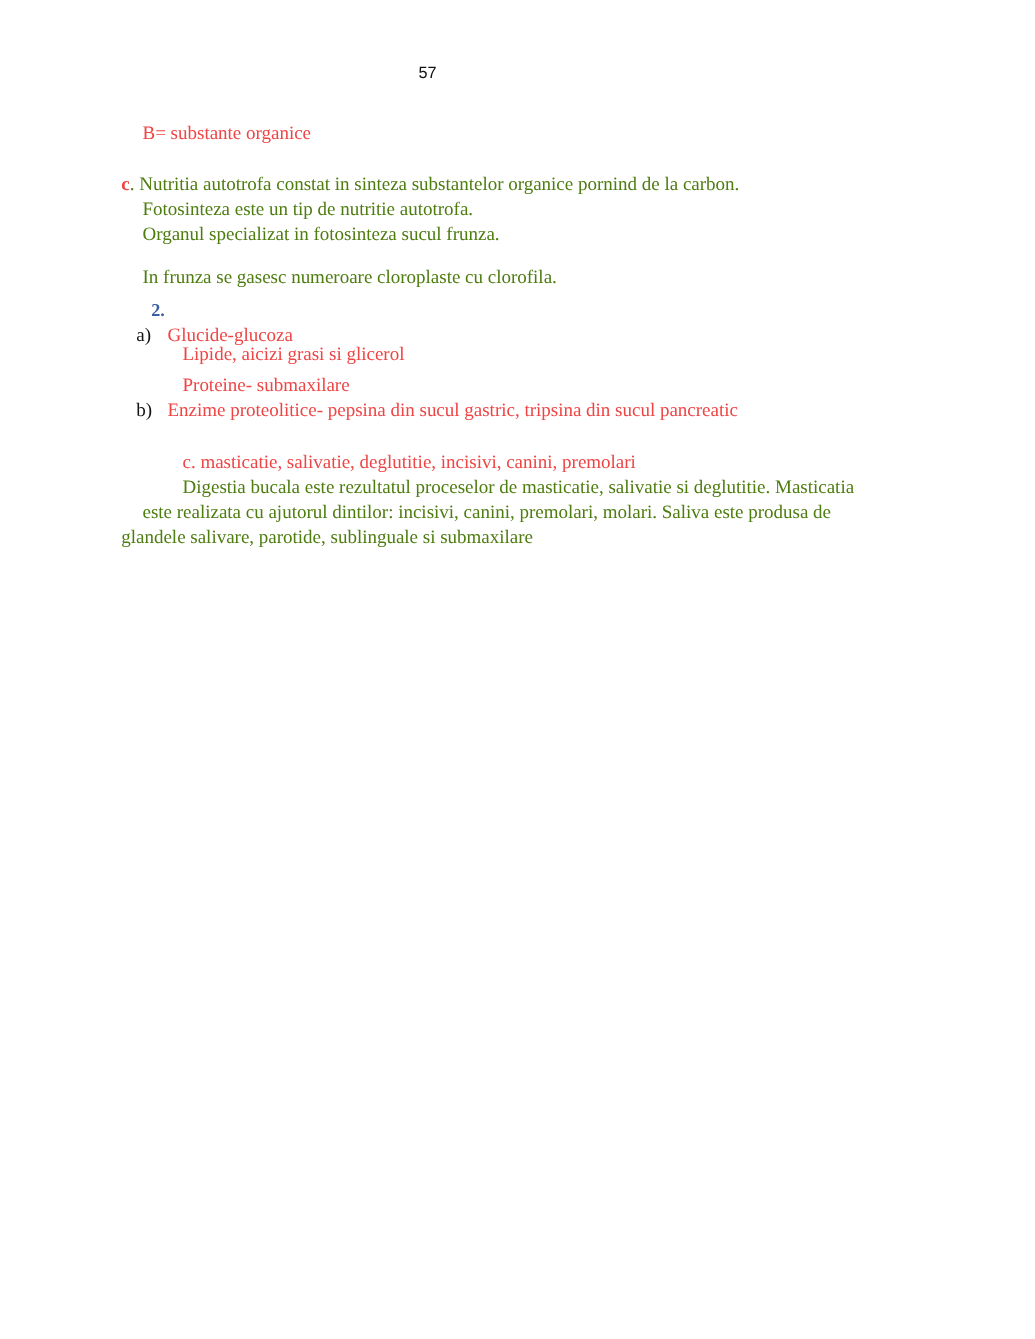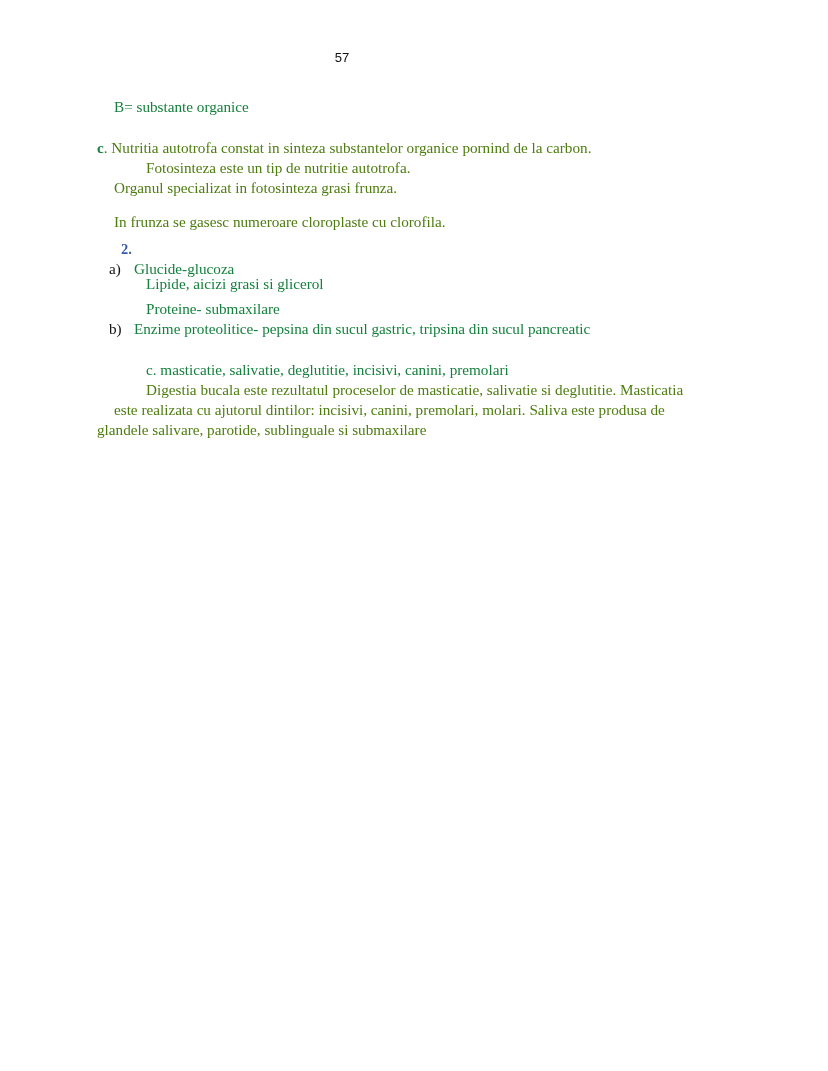--- a/index.html
+++ b/index.html
@@ -23,41 +23,41 @@
       font-family: "Liberation Sans", sans-serif;
       font-size: 13px;
       color: #111111;
     }
     .line {
       position: absolute;
       white-space: nowrap;
       font-size: 15.2px;
       line-height: 20px;
     }
-    .teal { color: #15803d; }
+    .teal { color: #ef4444; }
     .slate { color: #4d7c0f; }
     .black { color: #111111; }
     .bold { font-weight: bold; }
     .num2 { color: #3b5ea6; font-weight: bold; font-size: 14.5px; }
   </style>
 </head>
 <body>
 
 <div>
 
   <div class="page-number">57</div>
 
   <div class="line teal" style="top:97px; left:114px;">B= substante organice</div>
 
   <div>
     <div class="line" style="top:138px; left:97px;">
       <span class="teal bold">c</span><span class="slate">. Nutritia autotrofa constat in sinteza substantelor organice pornind de la carbon.</span>
     </div>
-    <div class="line slate" style="top:158px; left:114px;margin-left:32px;">Fotosinteza este un tip de nutritie autotrofa.</div>
-    <div class="line slate" style="top:178px; left:114px;">Organul specializat in fotosinteza grasi frunza.</div>
+    <div class="line slate" style="top:158px; left:114px;">Fotosinteza este un tip de nutritie autotrofa.</div>
+    <div class="line slate" style="top:178px; left:114px;">Organul specializat in fotosinteza sucul frunza.</div>
     <div class="line slate" style="top:198px; left:114px;margin-top:14px;">In frunza se gasesc numeroare cloroplaste cu clorofila.</div>
   </div>
 
   <div>
     <div class="line num2" style="top:239px; left:121px;">2.</div>
 
     <div>
       <div class="line black" style="top:259px; left:109px;">a)</div>
       <div class="line teal" style="top:259px; left:134px;">Glucide-glucoza</div>
       <div class="line teal" style="top:274px; left:146px;">Lipide, aicizi grasi si glicerol</div>

